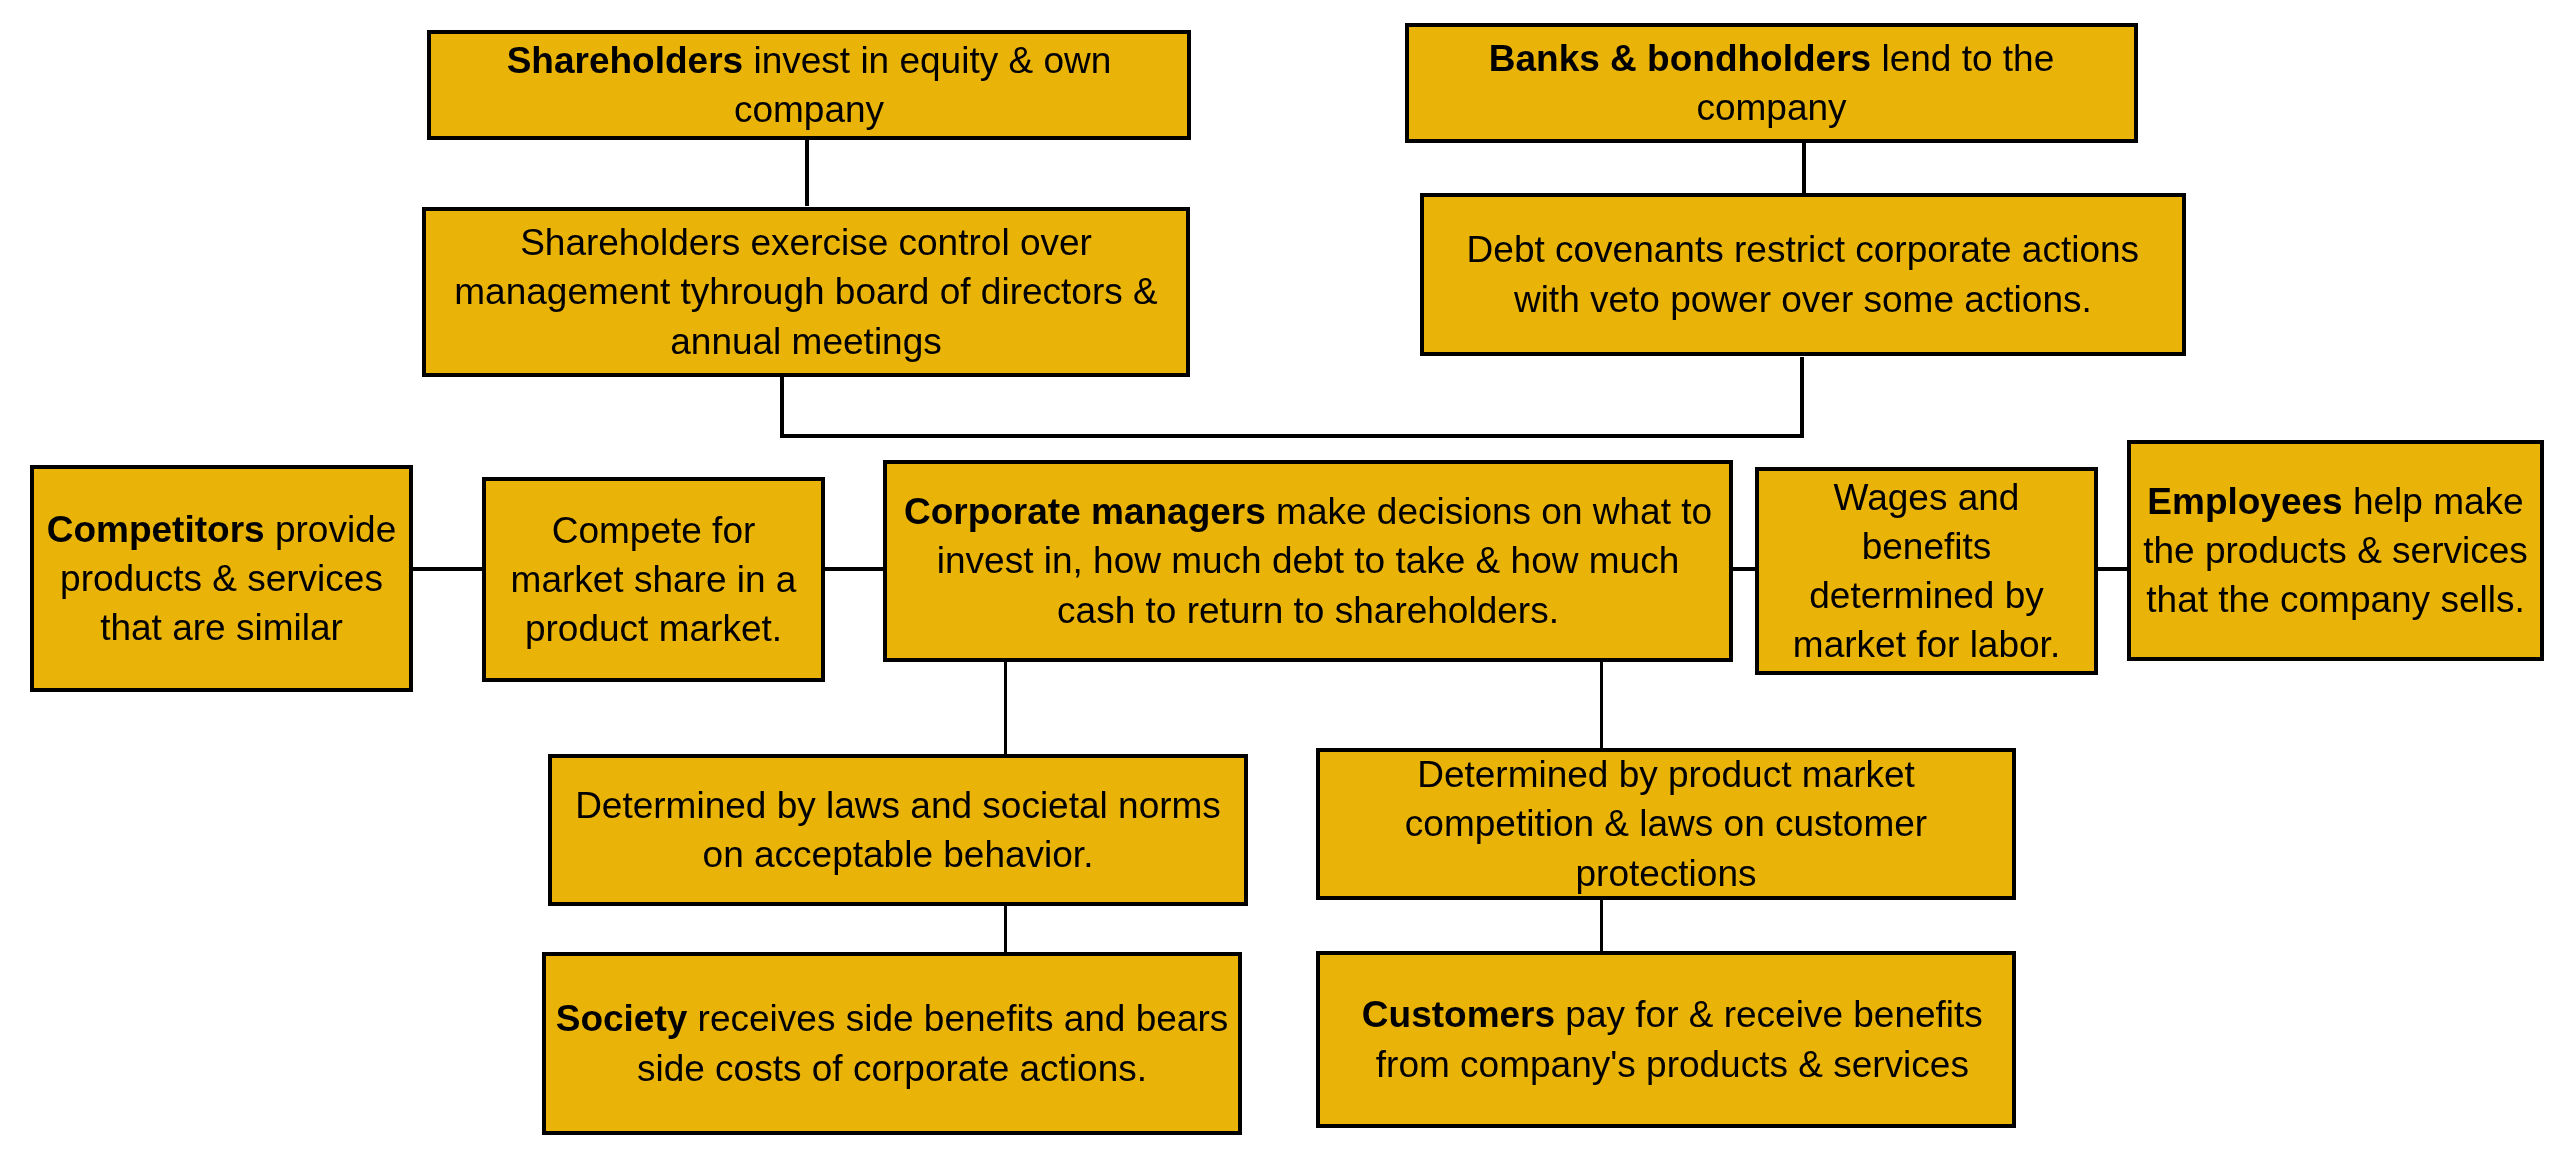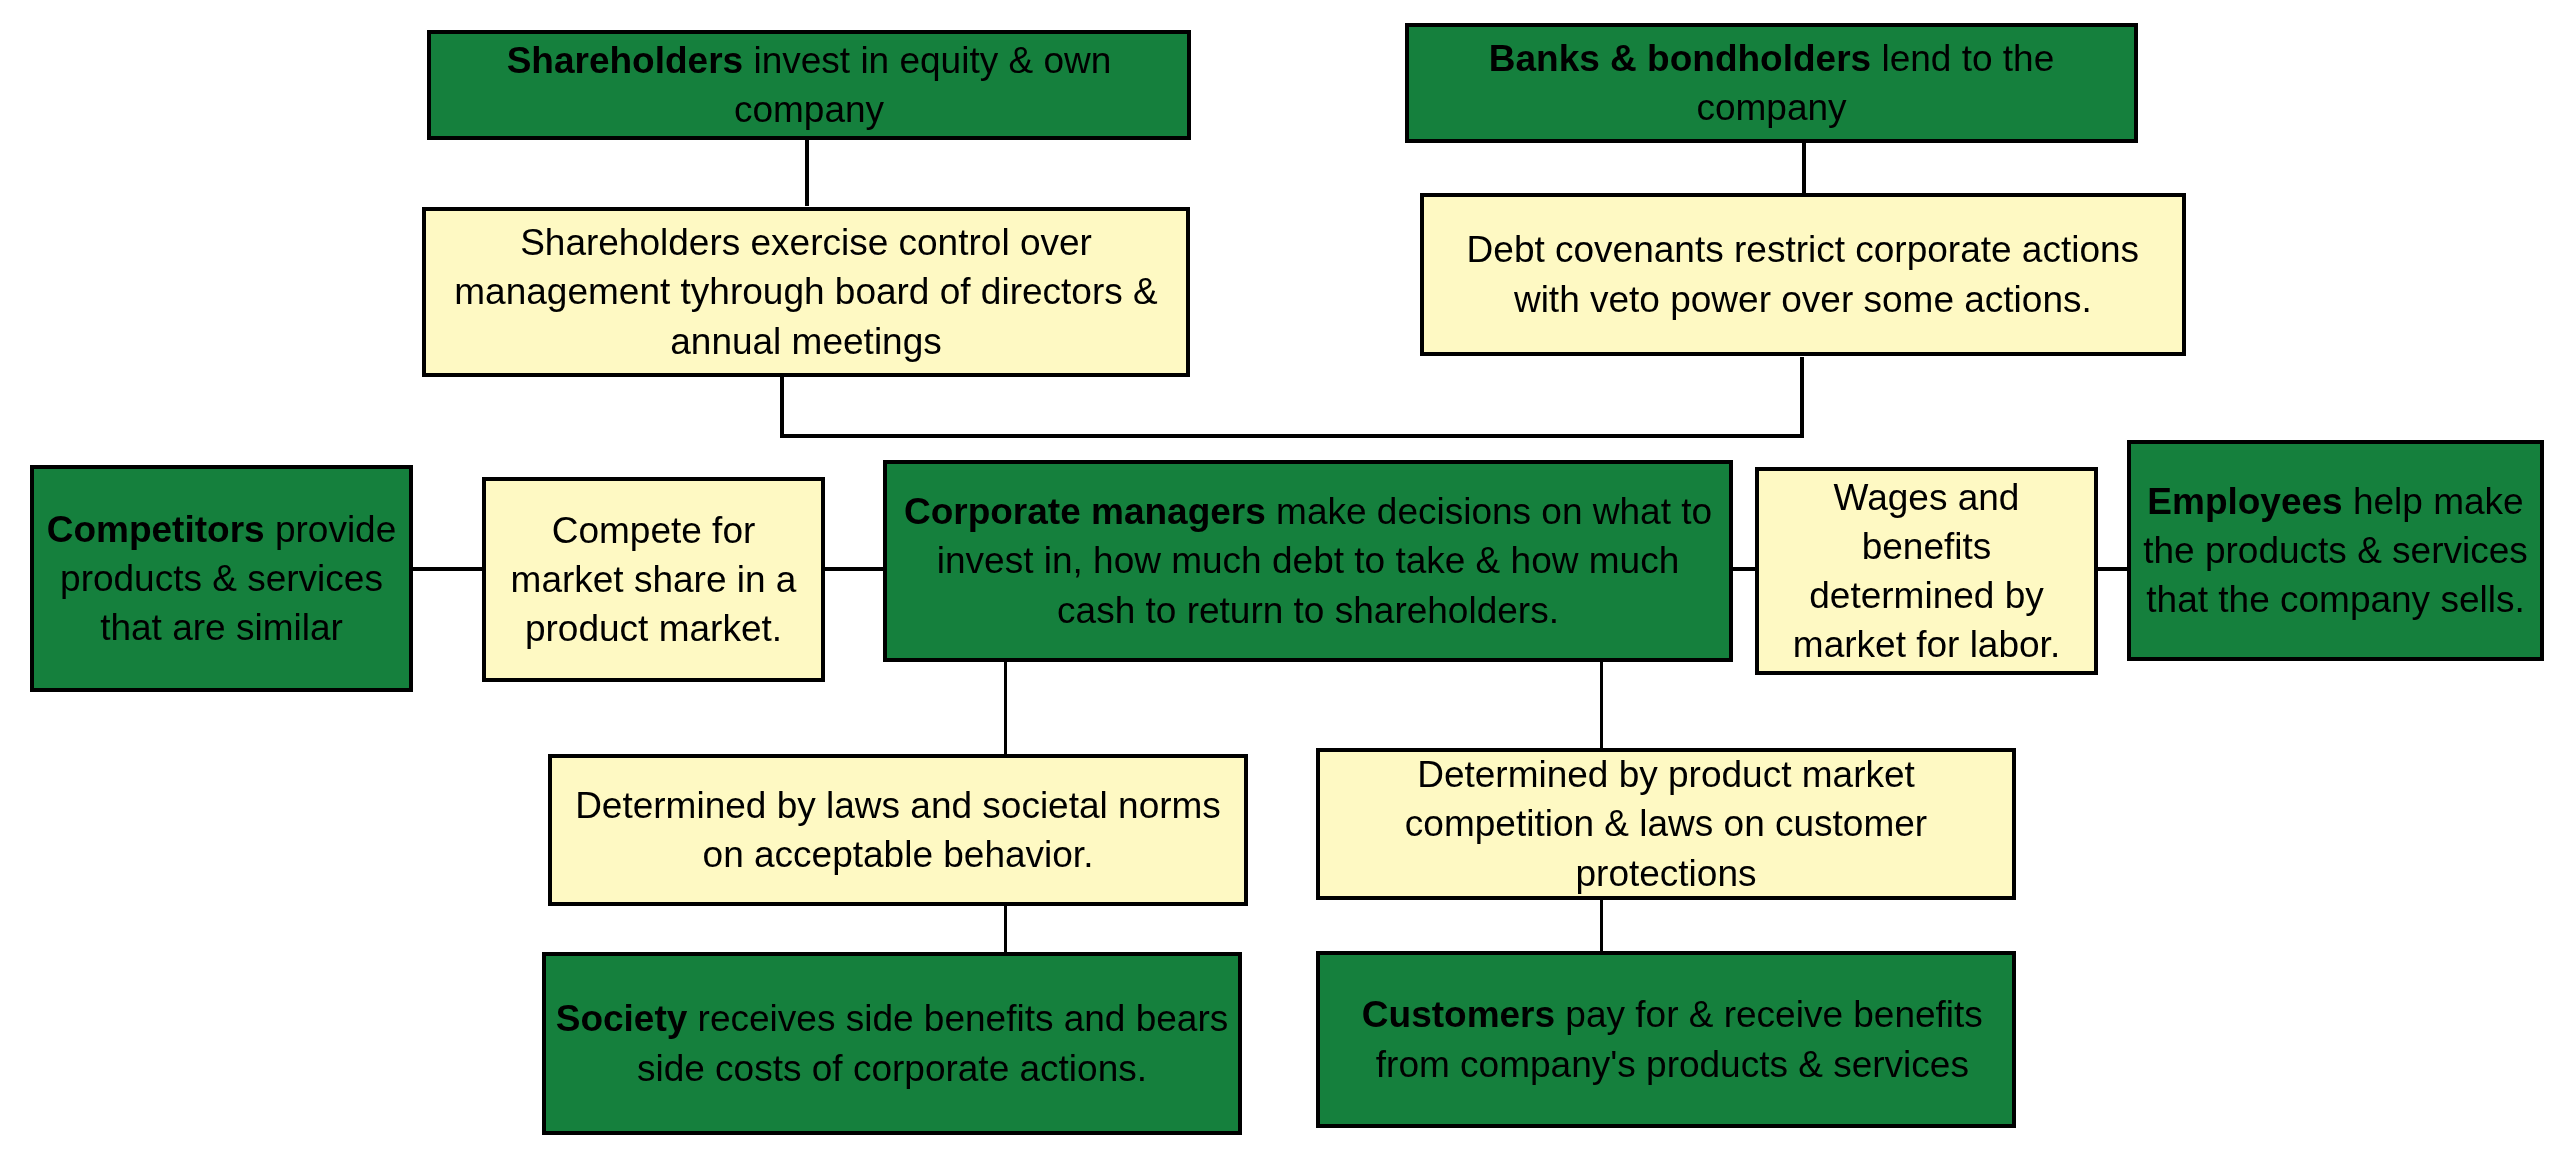--- a/index.html
+++ b/index.html
@@ -21,22 +21,22 @@
     border: 4.2px solid #000000;
     display: flex;
     align-items: center;
     justify-content: center;
     text-align: center;
     color: #000000;
     font-size: 37px;
     line-height: 1.33;
     padding: 3.3px 8.3px;
   }
-  .node.white { background: #15803d; }
-  .node.gray  { background: #fef9c3; }
+  .node.white { background: #eab308; }
+  .node.gray  { background: #eab308; }
   .node .txt { display: block; width: 100%; }
   .node b { font-weight: bold; }
   .edge {
     position: absolute;
     background: #000000;
   }
   .edge.v { width: 4.2px; }
   .edge.h { height: 4.2px; }
 </style>
 </head>

